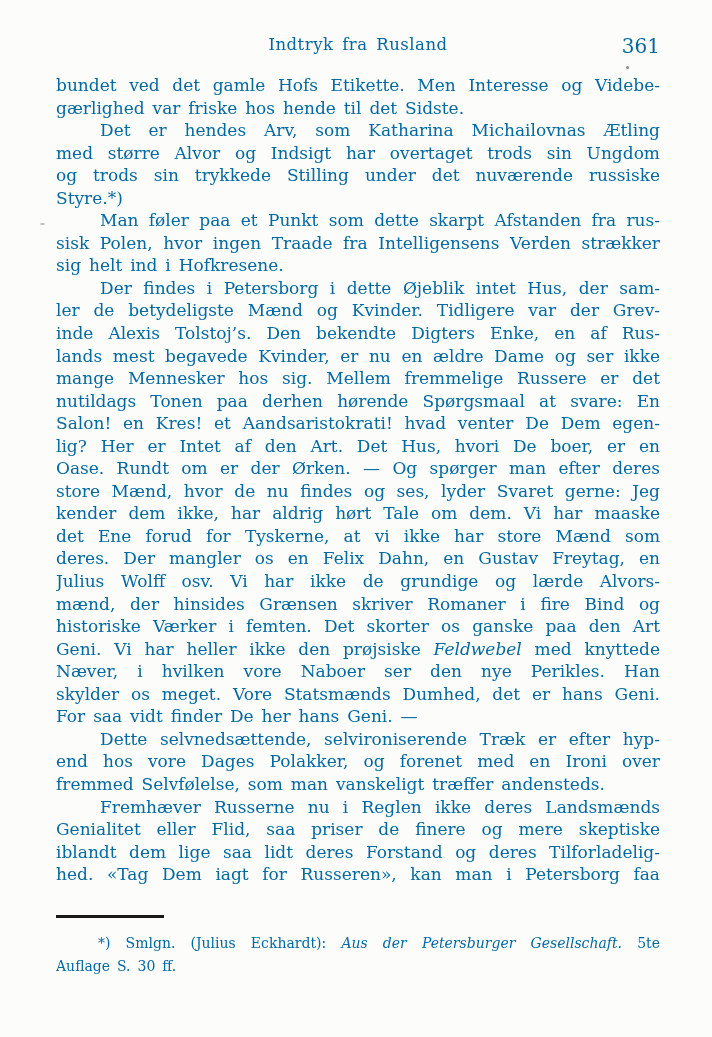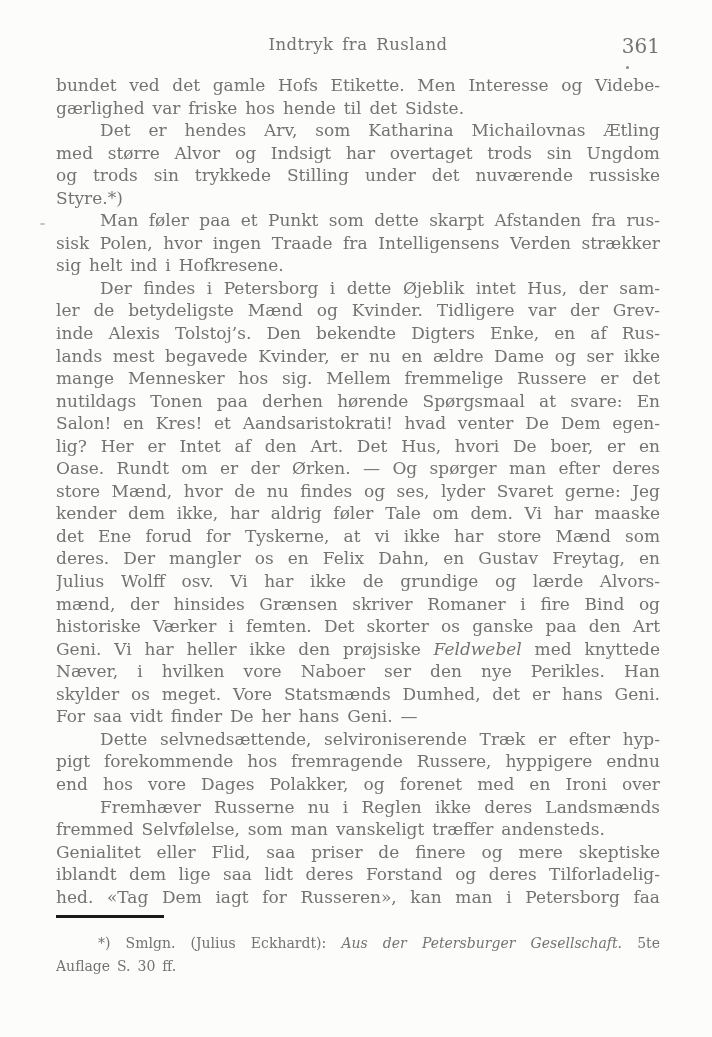--- a/index.html
+++ b/index.html
@@ -2,21 +2,21 @@
 <html><head>
 <meta charset="utf-8">
 <style>
   html, body { margin: 0; padding: 0; background: #ffffff; }
   .page {
     position: relative;
     width: 712px;
     height: 1037px;
     background: #fcfcfa;
     font-family: "DejaVu Serif", serif;
-    color: #737373;
+    color: #0369a1;
     overflow: hidden;
   }
   .running-head {
     position: absolute;
     top: 35px;
     left: 56px;
     width: 604px;
     text-align: center;
     font-size: 16.5px;
     letter-spacing: 0.5px;
@@ -100,35 +100,34 @@
       <div class="line ind">Der findes i Petersborg i dette Øjeblik intet Hus, der sam-</div>
       <div class="line">ler de betydeligste Mænd og Kvinder.  Tidligere var der Grev-</div>
       <div class="line">inde Alexis Tolstoj’s.  Den bekendte Digters Enke, en af Rus-</div>
       <div class="line">lands mest begavede Kvinder, er nu en ældre Dame og ser ikke</div>
       <div class="line">mange Mennesker hos sig.  Mellem fremmelige Russere er det</div>
       <div class="line">nutildags Tonen paa derhen hørende Spørgsmaal at svare:  En</div>
       <div class="line">Salon! en Kres! et Aandsaristokrati! hvad venter De Dem egen-</div>
       <div class="line">lig?  Her er Intet af den Art.  Det Hus, hvori De boer, er en</div>
       <div class="line">Oase.  Rundt om er der Ørken. — Og spørger man efter deres</div>
       <div class="line">store Mænd, hvor de nu findes og ses, lyder Svaret gerne:  Jeg</div>
-      <div class="line">kender dem ikke, har aldrig føler Tale om dem.  Vi har maaske</div>
+      <div class="line">kender dem ikke, har aldrig hørt Tale om dem.  Vi har maaske</div>
       <div class="line">det Ene forud for Tyskerne, at vi ikke har store Mænd som</div>
       <div class="line">deres.  Der mangler os en Felix Dahn, en Gustav Freytag, en</div>
       <div class="line">Julius Wolff osv.  Vi har ikke de grundige og lærde Alvors-</div>
       <div class="line">mænd, der hinsides Grænsen skriver Romaner i fire Bind og</div>
       <div class="line">historiske Værker i femten.  Det skorter os ganske paa den Art</div>
       <div class="line"><span>Geni.  Vi har heller ikke den prøjsiske </span><span class="it">Feldwebel</span><span> med knyttede</span></div>
       <div class="line">Næver, i hvilken vore Naboer ser den nye Perikles.  Han</div>
       <div class="line">skylder os meget.  Vore Statsmænds Dumhed, det er hans Geni.</div>
       <div class="line endline">For saa vidt finder De her hans Geni. —</div>
       <div class="line ind">Dette selvnedsættende, selvironiserende Træk er efter hyp-</div>
-      <div class="line">pigt forekommende hos fremragende Russere, hyppigere endnu</div>
       <div class="line">end hos vore Dages Polakker, og forenet med en Ironi over</div>
+      <div class="line endline">fremmed Selvfølelse, som man vanskeligt træffer andensteds.</div>
       <div class="line ind">Fremhæver Russerne nu i Reglen ikke deres Landsmænds</div>
-      <div class="line endline">fremmed Selvfølelse, som man vanskeligt træffer andensteds.</div>
       <div class="line">Genialitet eller Flid, saa priser de finere og mere skeptiske</div>
       <div class="line">iblandt dem lige saa lidt deres Forstand og deres Tilforladelig-</div>
       <div class="line">hed.  «Tag Dem iagt for Russeren», kan man i Petersborg faa</div>
     </div>
 
   <div class="footnote-rule"></div>
   <div class="footnote-block" id="footnote-block">
       <div class="line ind"><span>*) Smlgn. (Julius Eckhardt):  </span><span class="it">Aus der Petersburger Gesellschaft.</span><span>  5te</span></div>
       <div class="line endline">Auflage S. 30 ff.</div>
     </div>

